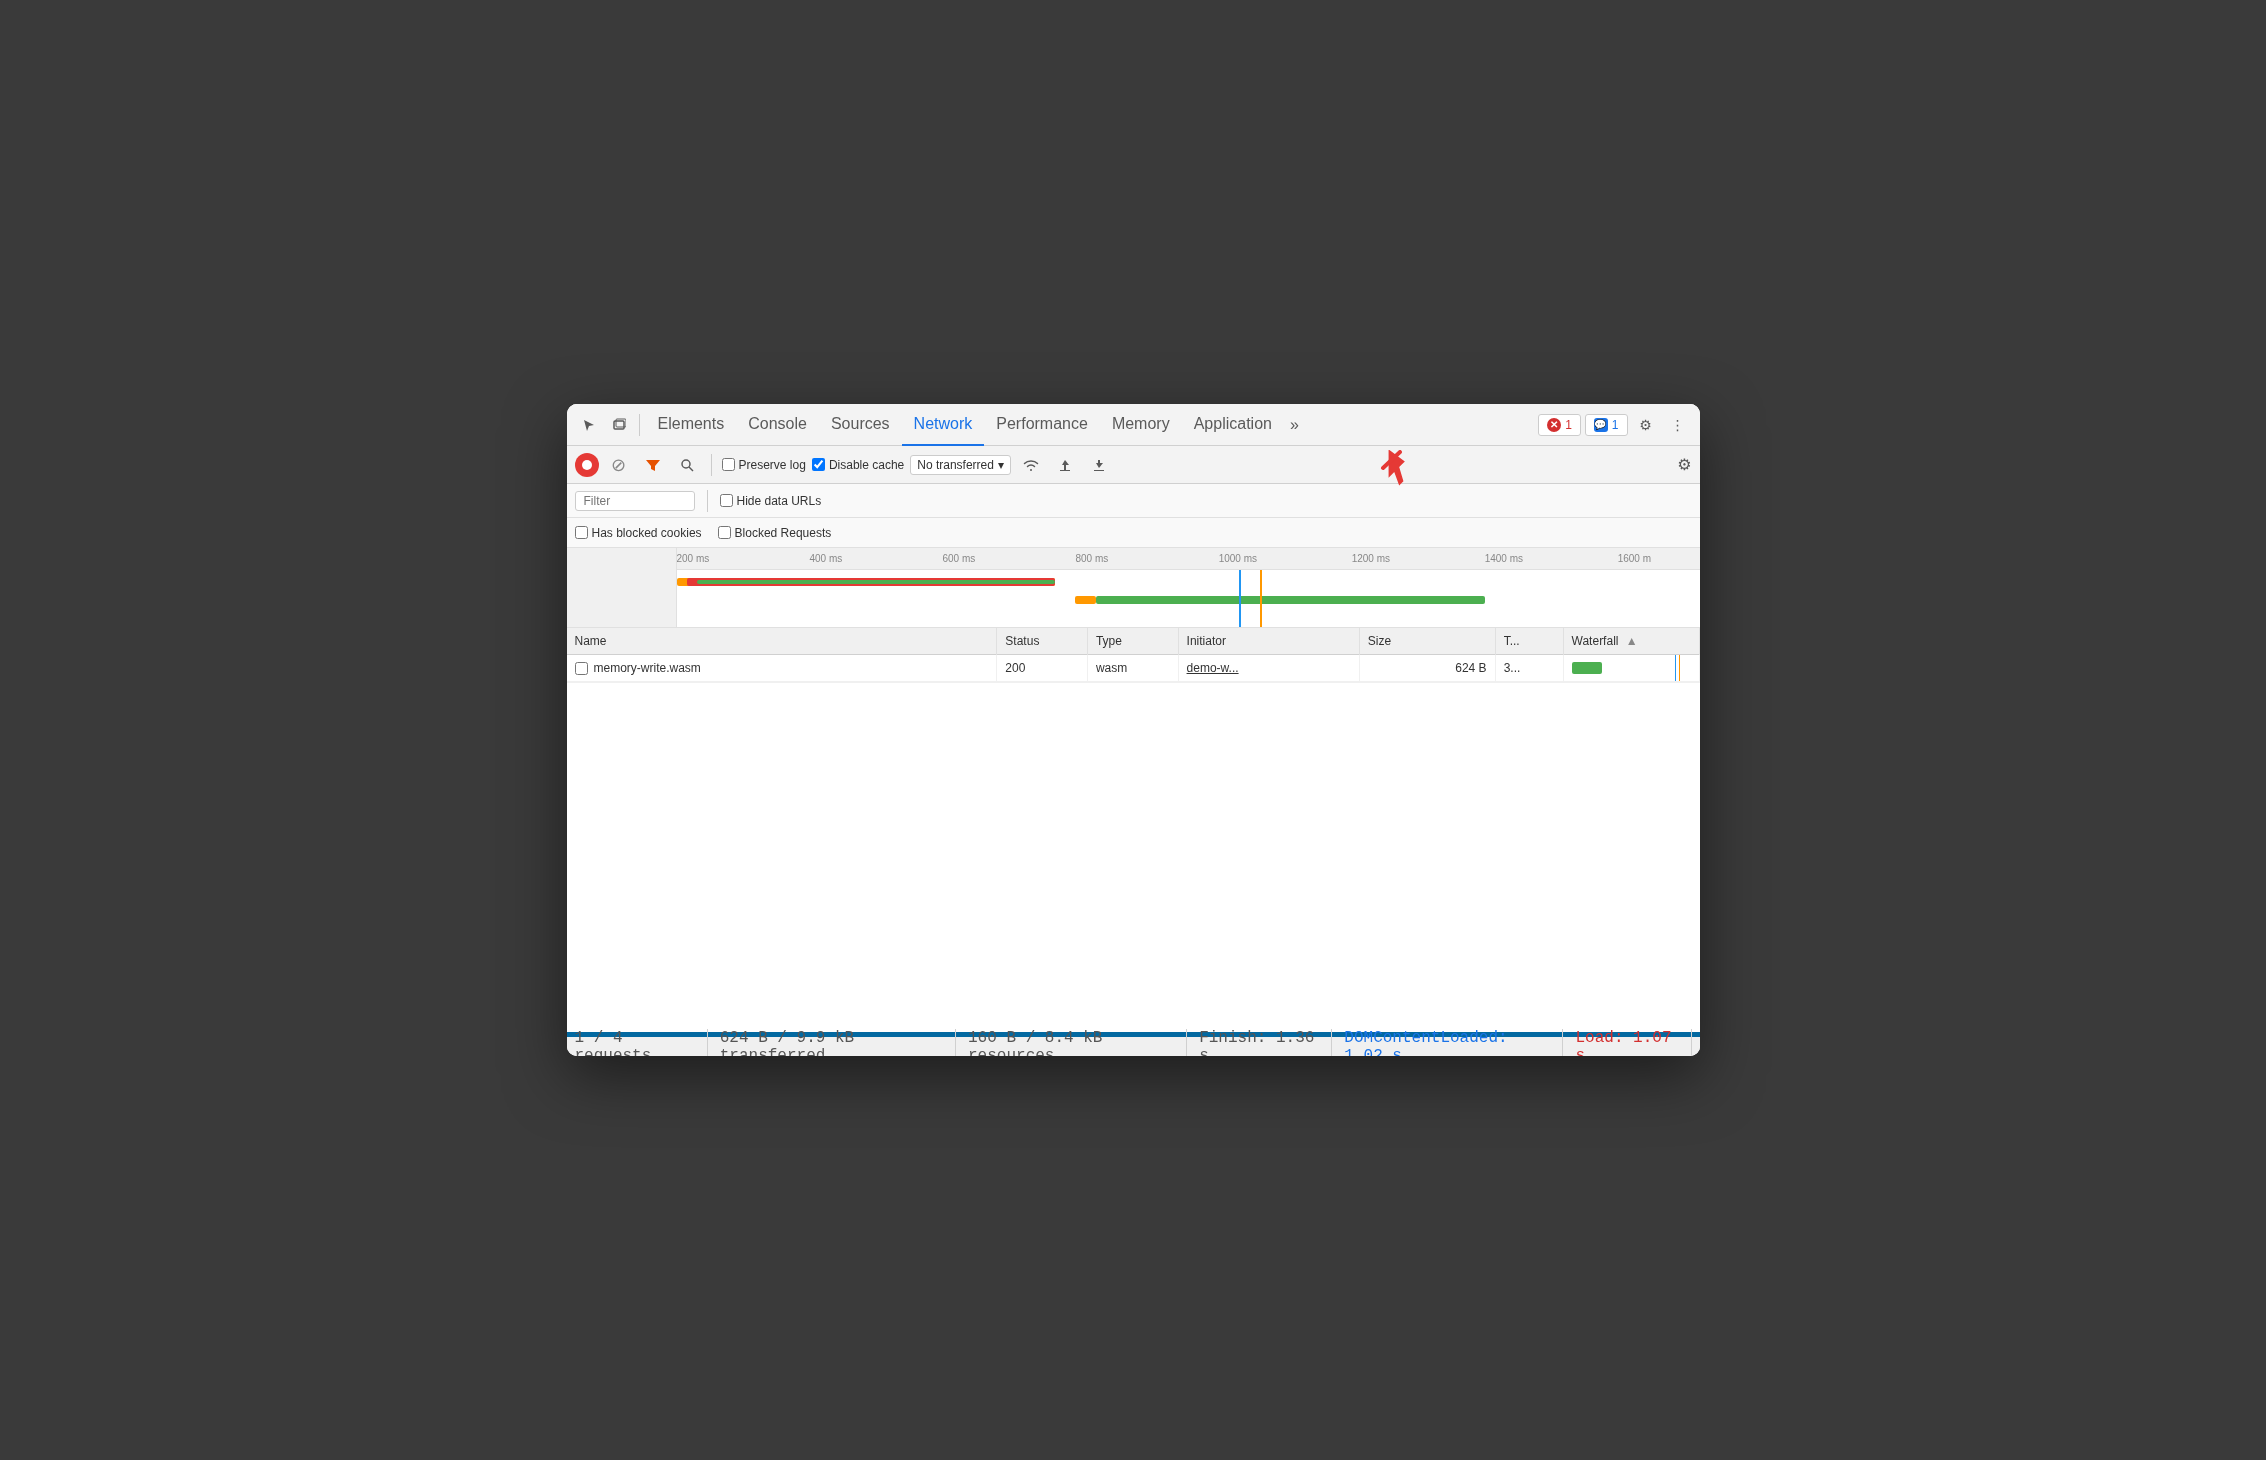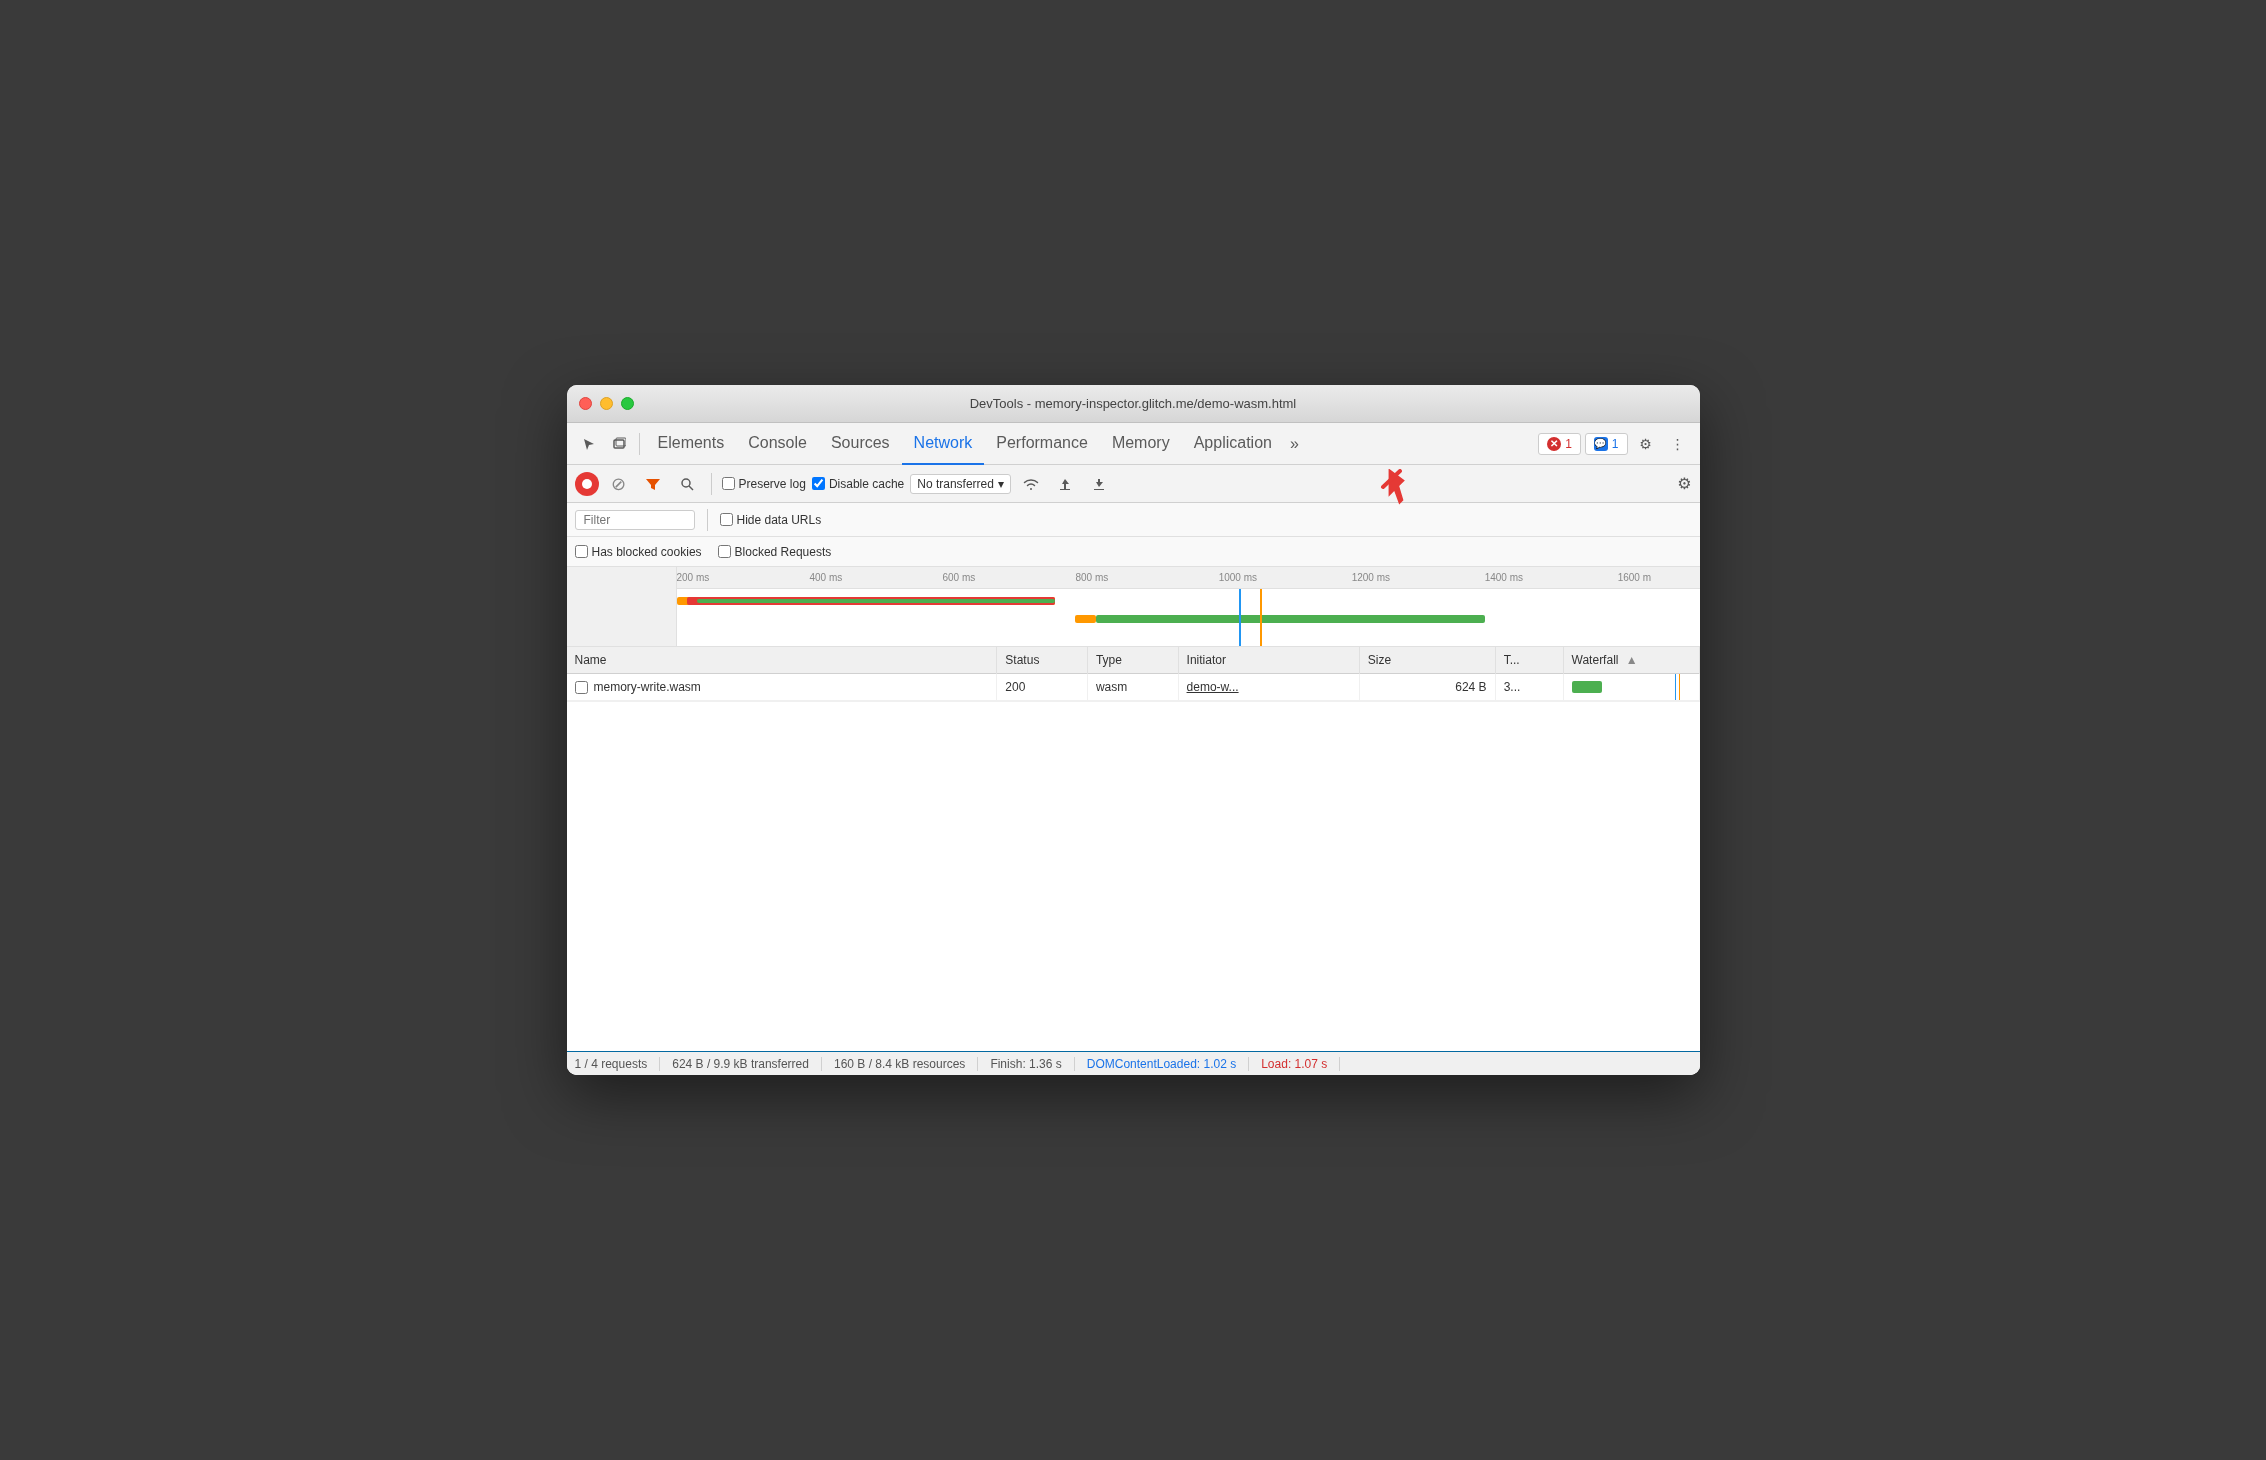--- a/index.html
+++ b/index.html
@@ -267,25 +267,26 @@
     .col-size { width: 12%; text-align: right; }
     .col-time { width: 6%; }
     .col-waterfall { width: 12%; }
     .sort-arrow { margin-left: 4px; color: #888; }
     
     .status-bar {
       display: flex;
       align-items: center;
       height: 24px;
       background: #f0f0f0;
-      border-top: 1px solid #0369a1;
+      border-top: 5px solid #0369a1;
       padding: 0 8px;
       gap: 0;
-      font-size: 12px;
+      font-size: 16px;
       color: #555;
+      font-family: Liberation Mono, monospace;
     }
     .status-bar-item {
       padding: 0 12px;
       border-right: 1px solid #d0d0d0;
     }
     .status-bar-item:first-child { padding-left: 0; }
     .status-bar-item.dom-loaded { color: #1a73e8; }
     .status-bar-item.load { color: #d32f2f; }
     
     .waterfall-bar {
@@ -323,28 +324,20 @@
     .underline-link {
       text-decoration: underline;
       color: #333;
     }
   </style>
 </head>
 <body>
 
 <div class="window">
 
-  <div class="title-bar">
-    <div class="traffic-lights">
-      <div class="traffic-light tl-close"></div>
-      <div class="traffic-light tl-min"></div>
-      <div class="traffic-light tl-max"></div>
-    </div>
-    <div class="title-bar-title">DevTools - memory-inspector.glitch.me/demo-wasm.html</div>
-  </div>
 
   <div class="devtools">
 
     <div class="top-toolbar">
       <div class="toolbar-icon-btn">
         <svg width="14" height="14" viewBox="0 0 14 14">
             <path d="M2 2l10 5-5 1-2 5z" fill="#5a5a5a"></path>
           </svg>
       </div>
       <div class="toolbar-icon-btn">

